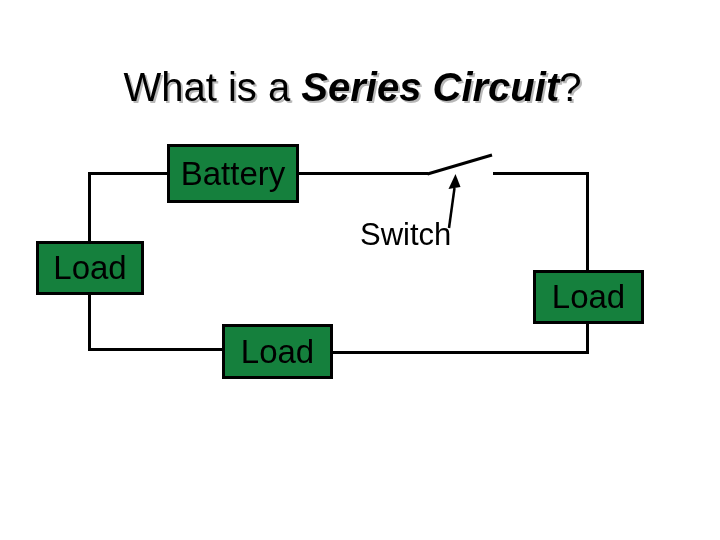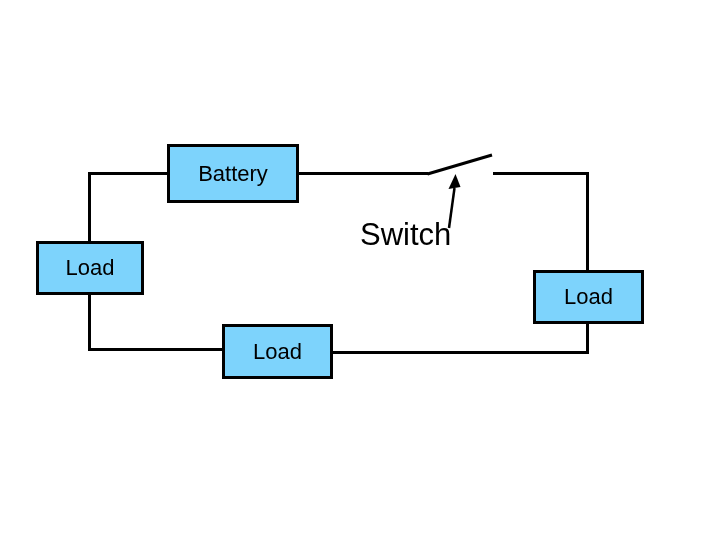--- a/index.html
+++ b/index.html
@@ -37,25 +37,25 @@
     position: absolute;
     left: 0;
     top: 0;
     width: 720px;
     height: 540px;
   }
   .cbox {
     position: absolute;
     box-sizing: border-box;
     border: 3px solid #000000;
-    background: #7dd3fc;
+    background: #15803d;
     display: flex;
     align-items: center;
     justify-content: center;
-    font-size: 22px;
+    font-size: 33px;
     color: #000000;
   }
   .box-battery { left: 167px; top: 144px; width: 132px; height: 59px; }
   .box-load-left { left: 36px; top: 241px; width: 108px; height: 54px; }
   .box-load-right { left: 533px; top: 270px; width: 111px; height: 54px; }
   .box-load-bottom { left: 222px; top: 324px; width: 111px; height: 55px; }
   .switch-label {
     position: absolute;
     left: 360px;
     top: 217px;
@@ -64,20 +64,23 @@
     font-size: 31px;
     color: #000000;
     white-space: nowrap;
   }
 </style>
 </head>
 <body>
 
 <div class="slide">
 
+  <div class="title">
+    <span>What is a </span><span class="emph">Series Circuit</span><span>?</span>
+  </div>
 
   <svg class="diagram-svg" viewBox="0 0 720 540" xmlns="http://www.w3.org/2000/svg">
     <g stroke="#000000" stroke-width="3" fill="none" shape-rendering="crispEdges">
       <line x1="88" y1="173.5" x2="170" y2="173.5"></line>
       <line x1="89.5" y1="172" x2="89.5" y2="243"></line>
       <line x1="89.5" y1="293" x2="89.5" y2="351"></line>
       <line x1="88" y1="349.5" x2="224" y2="349.5"></line>
       <line x1="297" y1="173.5" x2="428" y2="173.5"></line>
       <line x1="493" y1="173.5" x2="589" y2="173.5"></line>
       <line x1="587.5" y1="172" x2="587.5" y2="272"></line>

